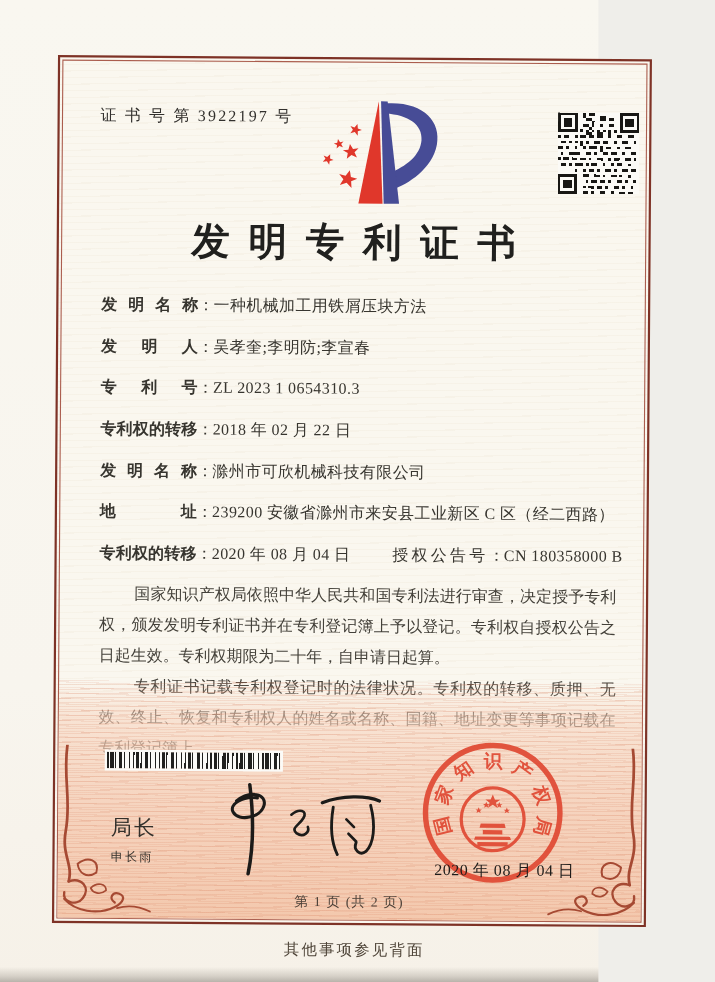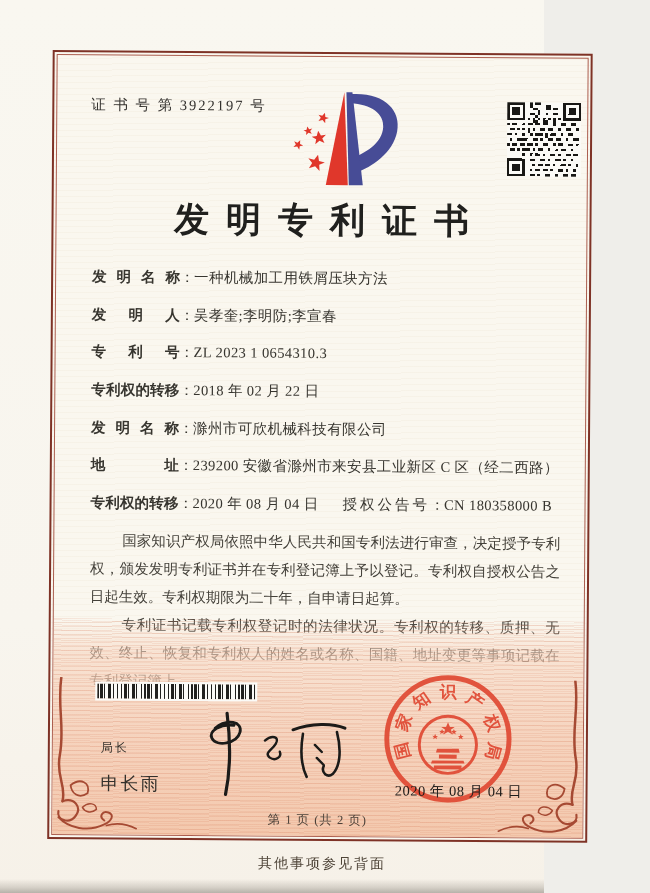--- a/index.html
+++ b/index.html
@@ -39,21 +39,21 @@
     letter-spacing:17px;padding-left:17px;white-space:nowrap;
   }
   .fields{position:absolute;left:36px;right:22px;top:212px;color:#37352f;}
   .frow{height:37.7px;font-size:14.5px;white-space:nowrap;}
   .flabel{
     display:inline-block;width:88px;vertical-align:top;
     text-align:justify;text-align-last:justify;font-weight:bold;
   }
   .fcolon{display:inline-block;width:14px;}
   .fvalue{letter-spacing:0.4px;}
-  .gz-label{margin-left:24px;letter-spacing:3px;}
+  .gz-label{margin-left:38px;letter-spacing:3px;}
   .paras{
     position:absolute;left:36px;right:24px;top:472px;
     font-size:14.5px;line-height:1.93;color:#44413a;text-align:justify;
   }
   .paras p{margin:0;text-indent:2.2em;}
   .pink-zone{
     position:absolute;left:0;right:0;bottom:0;height:216px;
     background:
       repeating-linear-gradient(179deg,rgba(213,118,84,0.16) 0 1px,rgba(0,0,0,0) 1px 4px),
       repeating-linear-gradient(181.5deg,rgba(213,118,84,0.12) 0 1px,rgba(0,0,0,0) 1px 5px),
@@ -64,22 +64,22 @@
     background:
       repeating-linear-gradient(90deg,
         #20201e 0 1.5px,#fbfbf8 1.5px 3px,
         #20201e 3px 6px,#fbfbf8 6px 7px,
         #20201e 7px 8px,#fbfbf8 8px 11px,
         #20201e 11px 14px,#fbfbf8 14px 15.5px,
         #20201e 15.5px 16.5px,#fbfbf8 16.5px 20px,
         #20201e 20px 21px,#fbfbf8 21px 23.5px);
     outline:2px solid #fbfbf8;
   }
-  .director-title{position:absolute;left:48px;top:684px;font-size:12px;color:#33302b;letter-spacing:2px;}
-  .director-name{position:absolute;left:48px;top:716px;font-size:18px;color:#33302b;letter-spacing:2px;}
+  .director-title{position:absolute;left:48px;top:684px;font-size:19px;color:#33302b;letter-spacing:2px;}
+  .director-name{position:absolute;left:48px;top:716px;font-size:11px;color:#33302b;letter-spacing:2px;}
   .signature{position:absolute;left:136px;top:652px;}
   .seal{position:absolute;left:326px;top:612px;opacity:0.93;}
   .seal-date{
     position:absolute;left:328px;width:156px;top:724px;text-align:center;
     font-size:14.5px;color:#1e1c1a;letter-spacing:0.5px;white-space:nowrap;
   }
   .page-note{
     position:absolute;left:0;right:0;bottom:7px;text-align:center;
     font-size:12.5px;color:#4c4138;letter-spacing:1px;
   }

